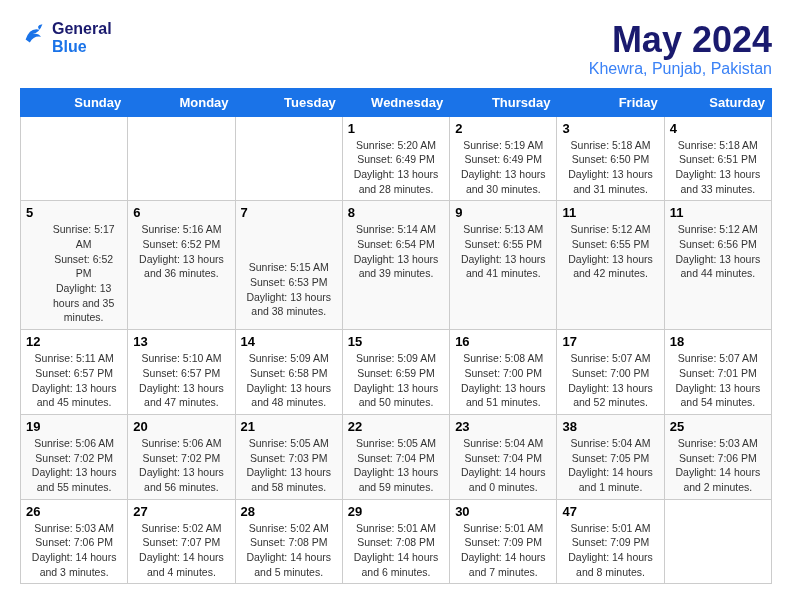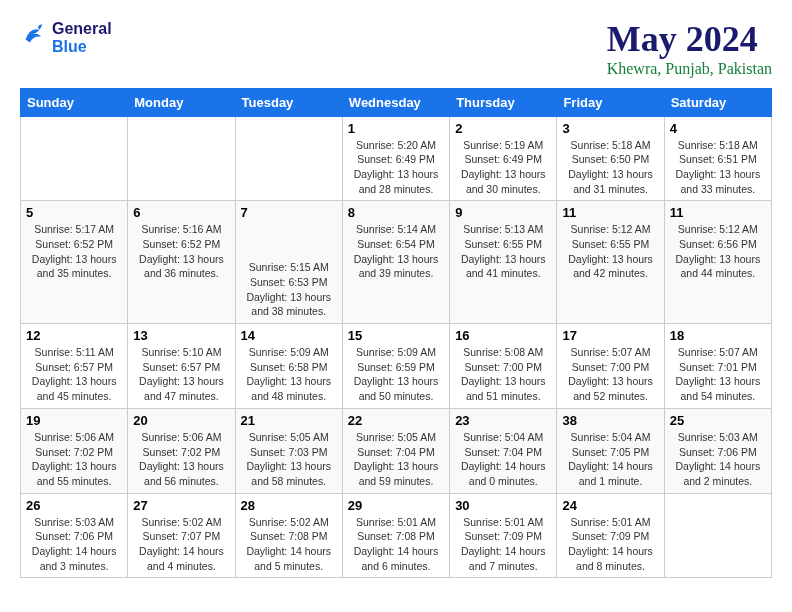--- a/index.html
+++ b/index.html
@@ -19,41 +19,41 @@
     .logo {
       display: flex;
       align-items: flex-start;
       gap: 4px;
     }
     .logo-bird {
       width: 28px;
       height: 28px;
     }
     .title-block {
-      font-family: Liberation Serif, serif;
+      text-align: right;
     }
     .month-title {
       font-size: 36px;
       font-weight: bold;
       color: #1a1a6e;
       line-height: 1.1;
     }
     .location {
       font-size: 16px;
-      color: #15803d;
+      color: #3b82f6;
     }
     .calendar {
       width: 100%;
       border-collapse: collapse;
       border: 1px solid #ccc;
     }
     .calendar th {
       background-color: #1a73e8;
       color: #fff;
-      text-align: left;
+      text-align: right;
       padding: 6px 6px;
       font-size: 13px;
       font-weight: bold;
       border: 1px solid #1a73e8;
     }
     .calendar td {
       border: 1px solid #ccc;
       vertical-align: top;
       padding: 4px 5px;
       width: calc(100% / 7);
@@ -139,21 +139,21 @@
         <td>
           <span class="day-number">4</span>
           <div class="day-info" style="white-space: pre-line;">Sunrise: 5:18 AM
 Sunset: 6:51 PM
 Daylight: 13 hours and 33 minutes.</div>
         </td>
       </tr>
       <tr>
         <td>
           <span class="day-number">5</span>
-          <div class="day-info" style="white-space: pre-line;">Sunrise: 5:17 AM
+          <div class="day-info" style="white-space: pre-line; margin-left: 19px;">Sunrise: 5:17 AM
 Sunset: 6:52 PM
 Daylight: 13 hours and 35 minutes.</div>
         </td>
         <td>
           <span class="day-number">6</span>
           <div class="day-info" style="white-space: pre-line;">Sunrise: 5:16 AM
 Sunset: 6:52 PM
 Daylight: 13 hours and 36 minutes.</div>
         </td>
         <td>
@@ -300,21 +300,21 @@
 Sunset: 7:08 PM
 Daylight: 14 hours and 6 minutes.</div>
         </td>
         <td>
           <span class="day-number">30</span>
           <div class="day-info" style="white-space: pre-line;">Sunrise: 5:01 AM
 Sunset: 7:09 PM
 Daylight: 14 hours and 7 minutes.</div>
         </td>
         <td>
-          <span class="day-number">24</span>
+          <span class="day-number">47</span>
           <div class="day-info" style="white-space: pre-line;">Sunrise: 5:01 AM
 Sunset: 7:09 PM
 Daylight: 14 hours and 8 minutes.</div>
         </td>
         <td class="empty-cell"></td>
       </tr>
     </tbody>
 </table>
 
 </body></html>

